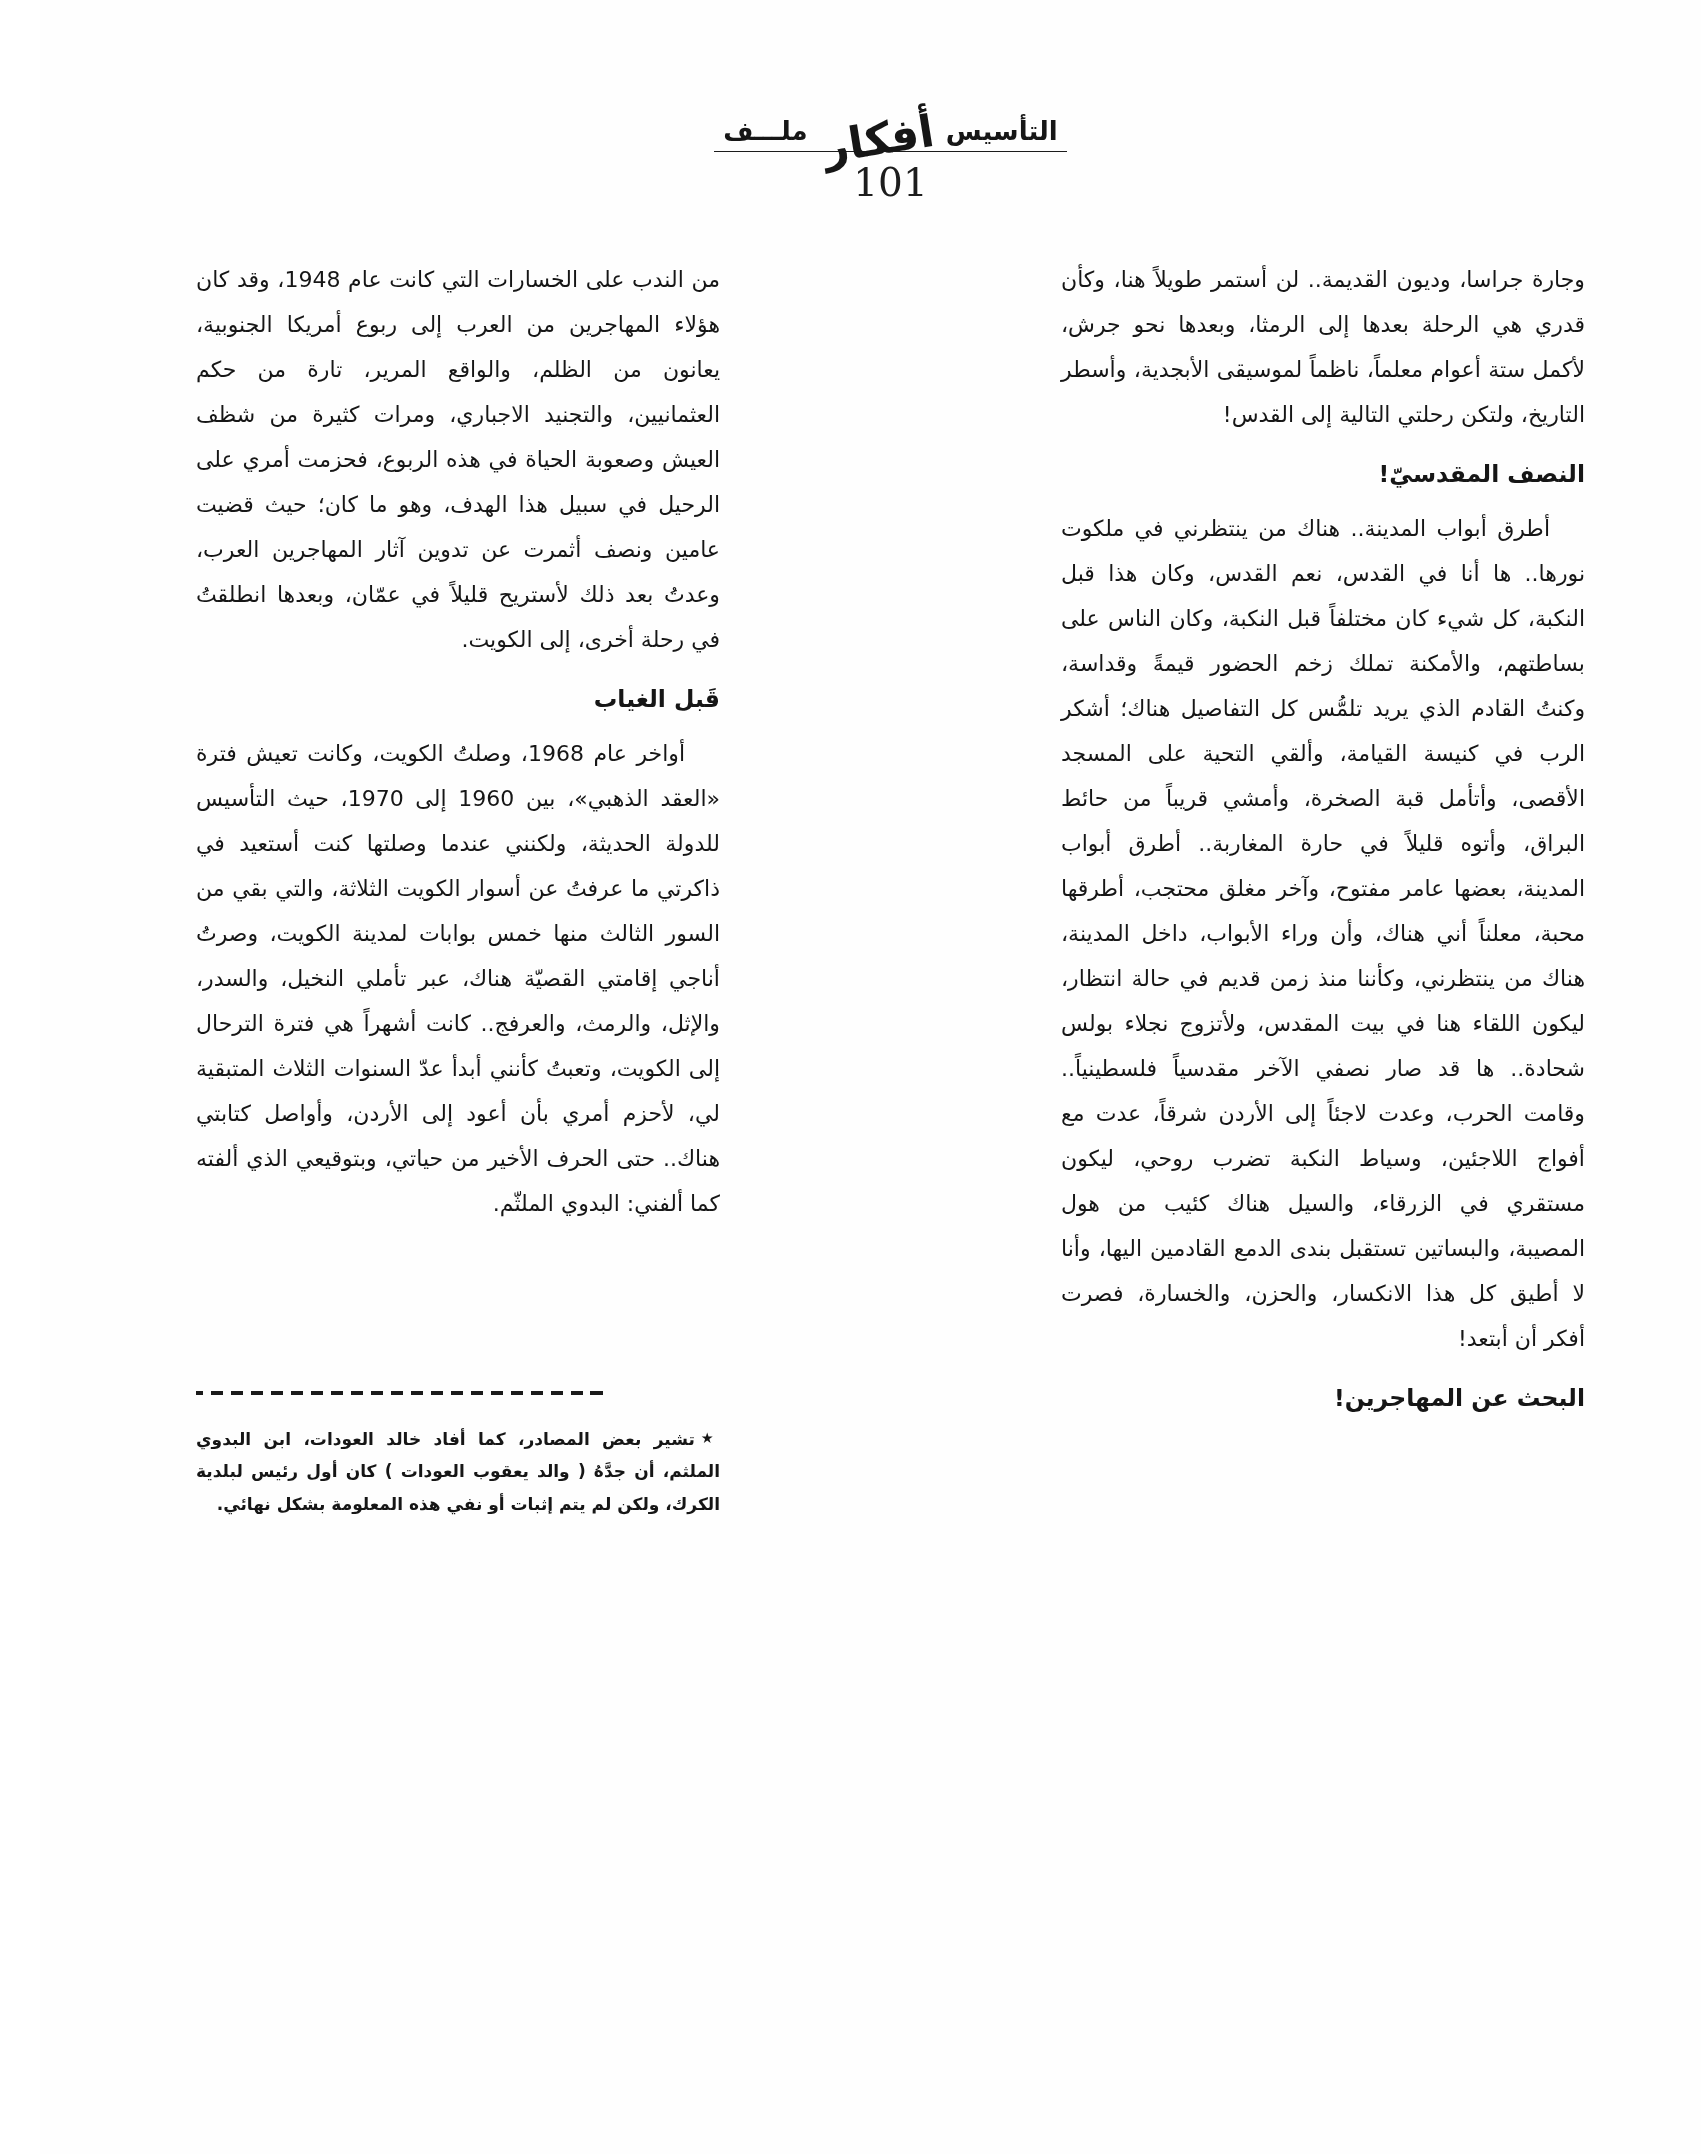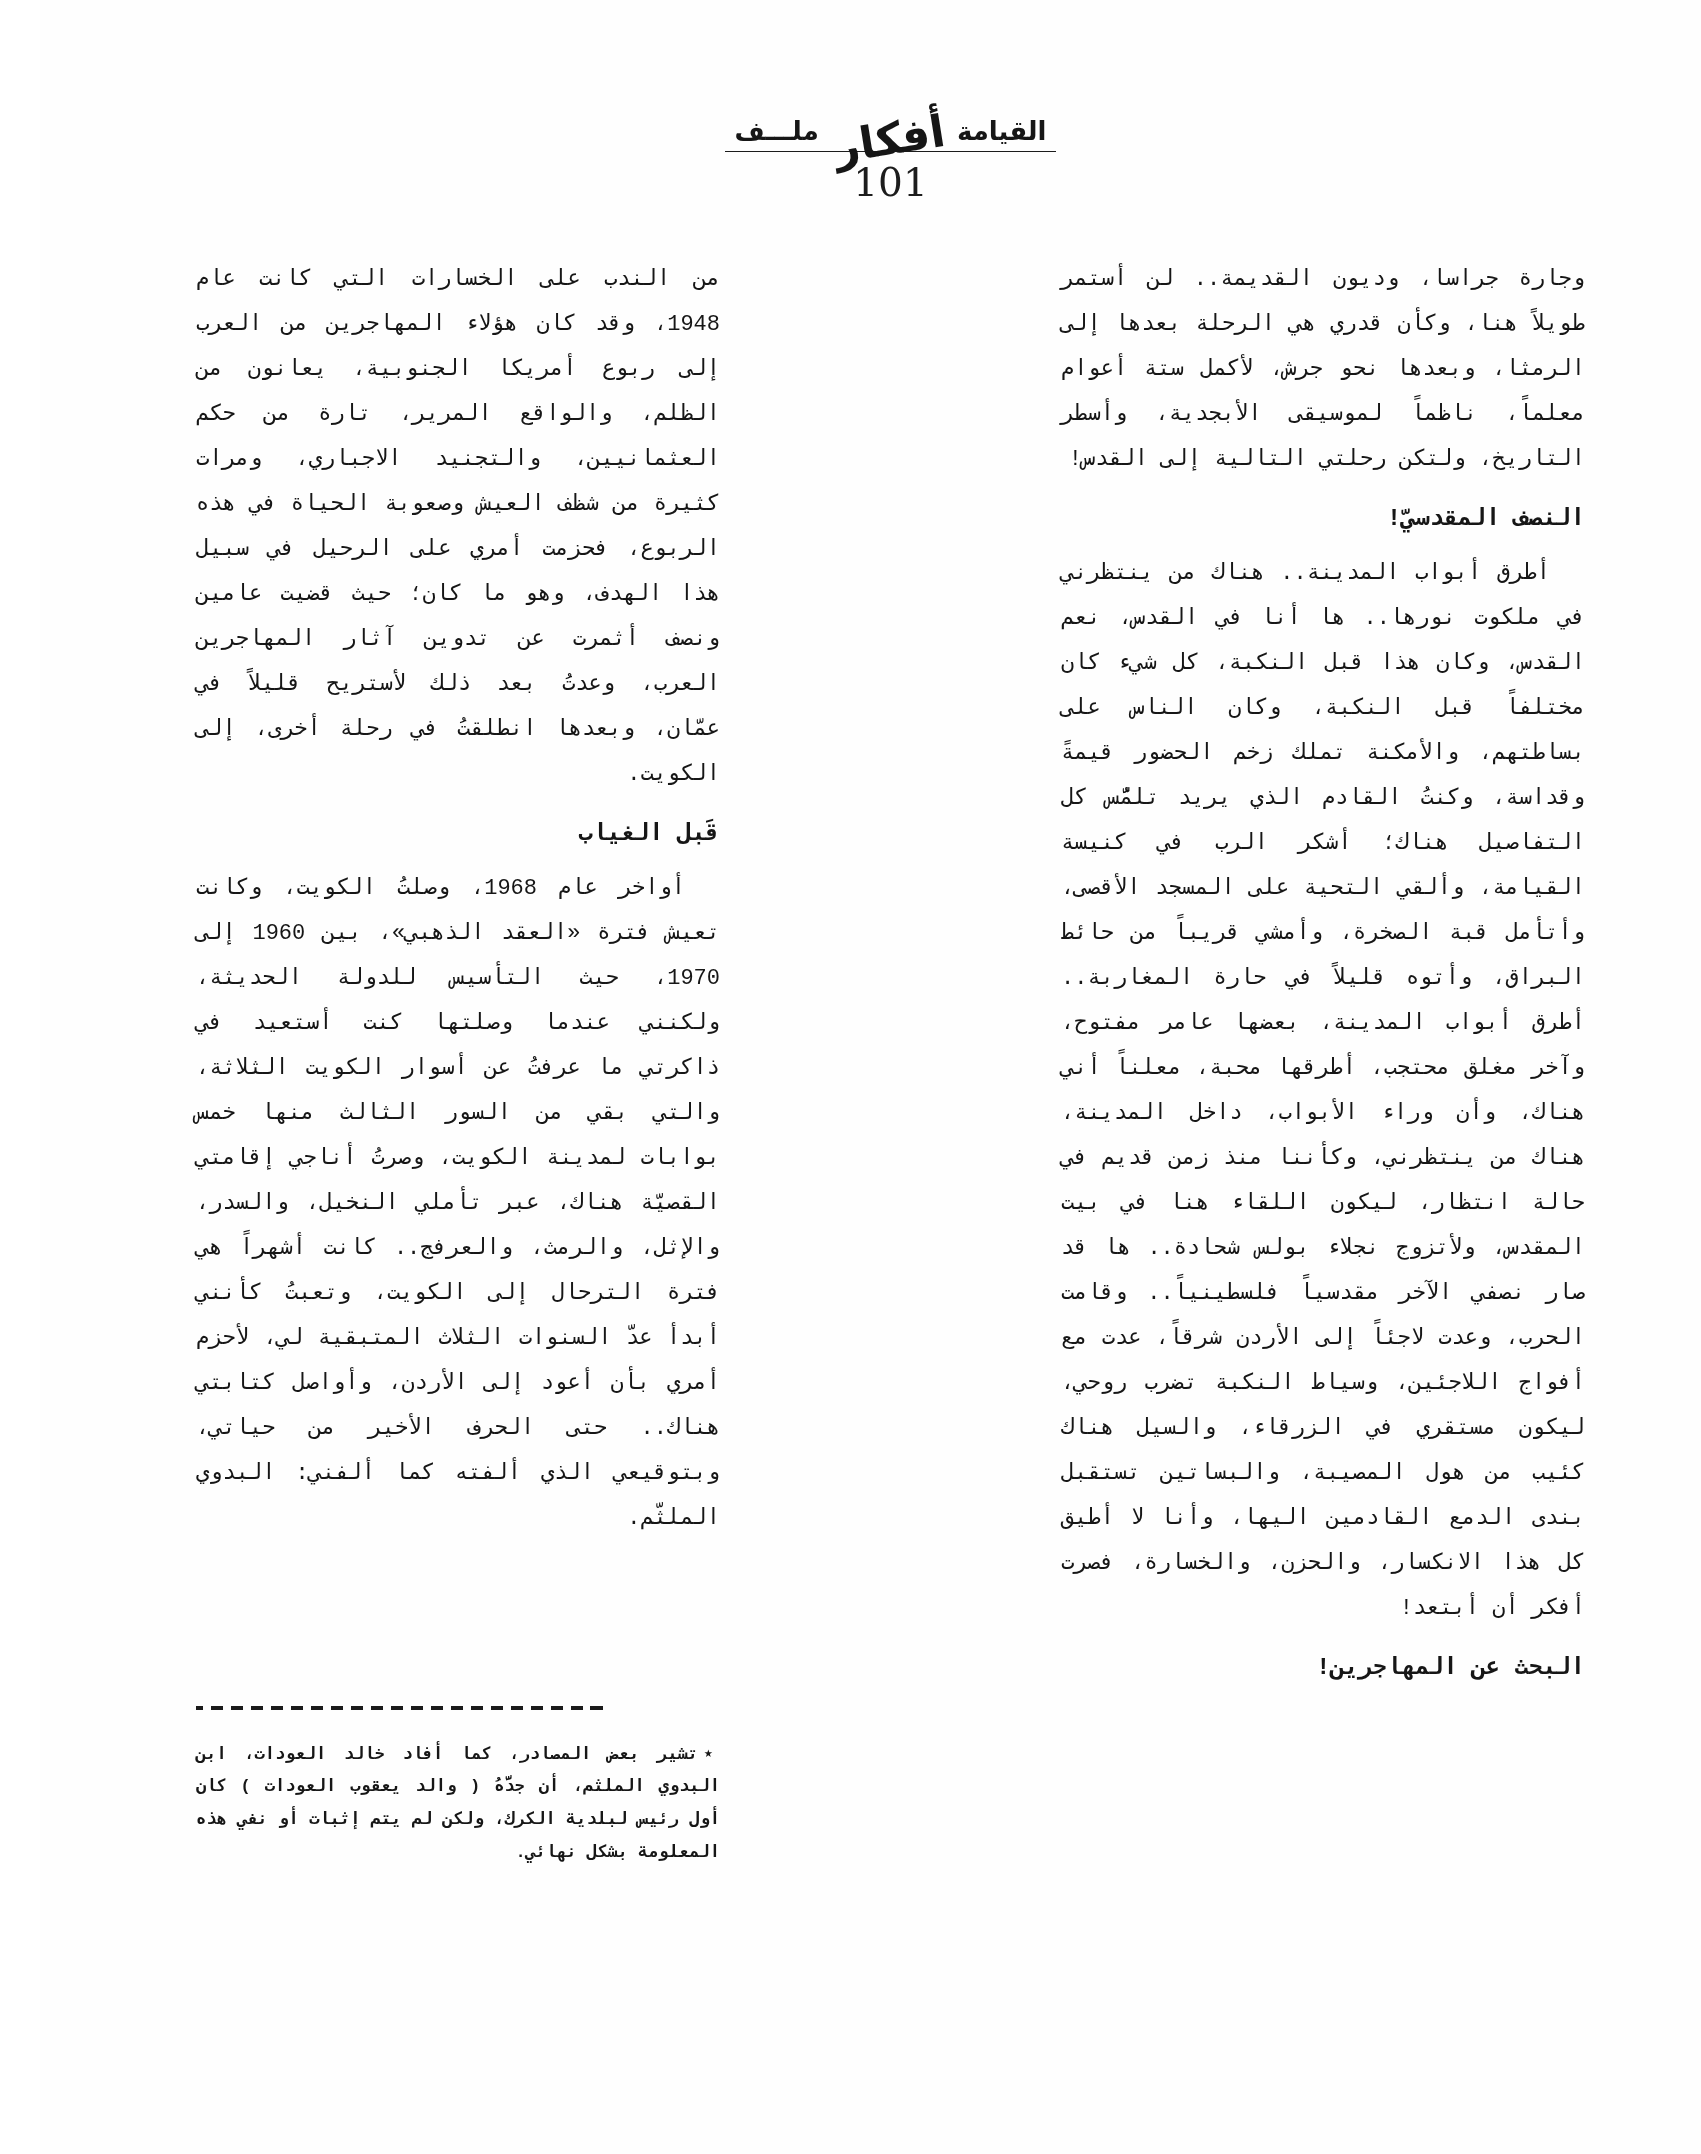--- a/index.html
+++ b/index.html
@@ -66,21 +66,20 @@
     display: flex;
     direction: rtl;
     justify-content: space-between;
   }
   .col {
     width: 524px;
     font-size: 22px;
     line-height: 45px;
     text-align: justify;
     direction: rtl;
-    font-family: Liberation Mono, monospace;
   }
   .col p { text-indent: 35px; }
   .col p.continuation { text-indent: 0; }
   .col h3 {
     font-size: 23.5px;
     font-weight: bold;
     line-height: 40px;
     margin: 17.3px 0 11.5px 0;
     text-align: right;
   }
@@ -110,21 +109,21 @@
 </style>
 </head>
 <body>
 
 <div class="page">
 
   <header class="masthead">
     <div class="masthead-row">
       <span class="masthead-word">ملـــف</span>
       <span class="masthead-logo">أفكار</span>
-      <span class="masthead-word">القيامة</span>
+      <span class="masthead-word">التأسيس</span>
     </div>
     <div class="page-number">101</div>
   </header>
 
   <main class="columns">
 
     <section class="col">
       <p class="continuation">وجارة جراسا، وديون القديمة.. لن أستمر طويلاً هنا، وكأن قدري هي الرحلة بعدها إلى الرمثا، وبعدها نحو جرش، لأكمل ستة أعوام معلماً، ناظماً لموسيقى الأبجدية، وأسطر التاريخ، ولتكن رحلتي التالية إلى القدس!</p>
       <h3>النصف المقدسيّ!</h3>
       <p>أطرق أبواب المدينة.. هناك من ينتظرني في ملكوت نورها.. ها أنا في القدس، نعم القدس، وكان هذا قبل النكبة، كل شيء كان مختلفاً قبل النكبة، وكان الناس على بساطتهم، والأمكنة تملك زخم الحضور قيمةً وقداسة، وكنتُ القادم الذي يريد تلمُّس كل التفاصيل هناك؛ أشكر الرب في كنيسة القيامة، وألقي التحية على المسجد الأقصى، وأتأمل قبة الصخرة، وأمشي قريباً من حائط البراق، وأتوه قليلاً في حارة المغاربة.. أطرق أبواب المدينة، بعضها عامر مفتوح، وآخر مغلق محتجب، أطرقها محبة، معلناً أني هناك، وأن وراء الأبواب، داخل المدينة، هناك من ينتظرني، وكأننا منذ زمن قديم في حالة انتظار، ليكون اللقاء هنا في بيت المقدس، ولأتزوج نجلاء بولس شحادة.. ها قد صار نصفي الآخر مقدسياً فلسطينياً.. وقامت الحرب، وعدت لاجئاً إلى الأردن شرقاً، عدت مع أفواج اللاجئين، وسياط النكبة تضرب روحي، ليكون مستقري في الزرقاء، والسيل هناك كئيب من هول المصيبة، والبساتين تستقبل بندى الدمع القادمين اليها، وأنا لا أطيق كل هذا الانكسار، والحزن، والخسارة، فصرت أفكر أن أبتعد!</p>

